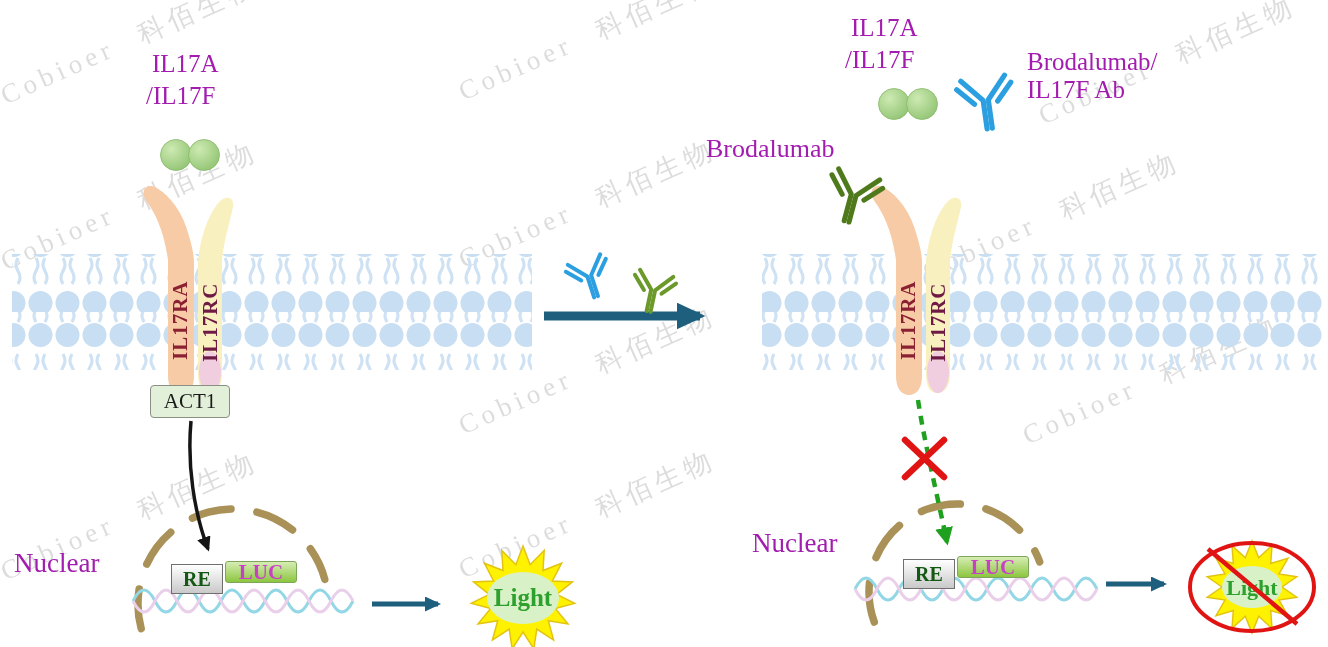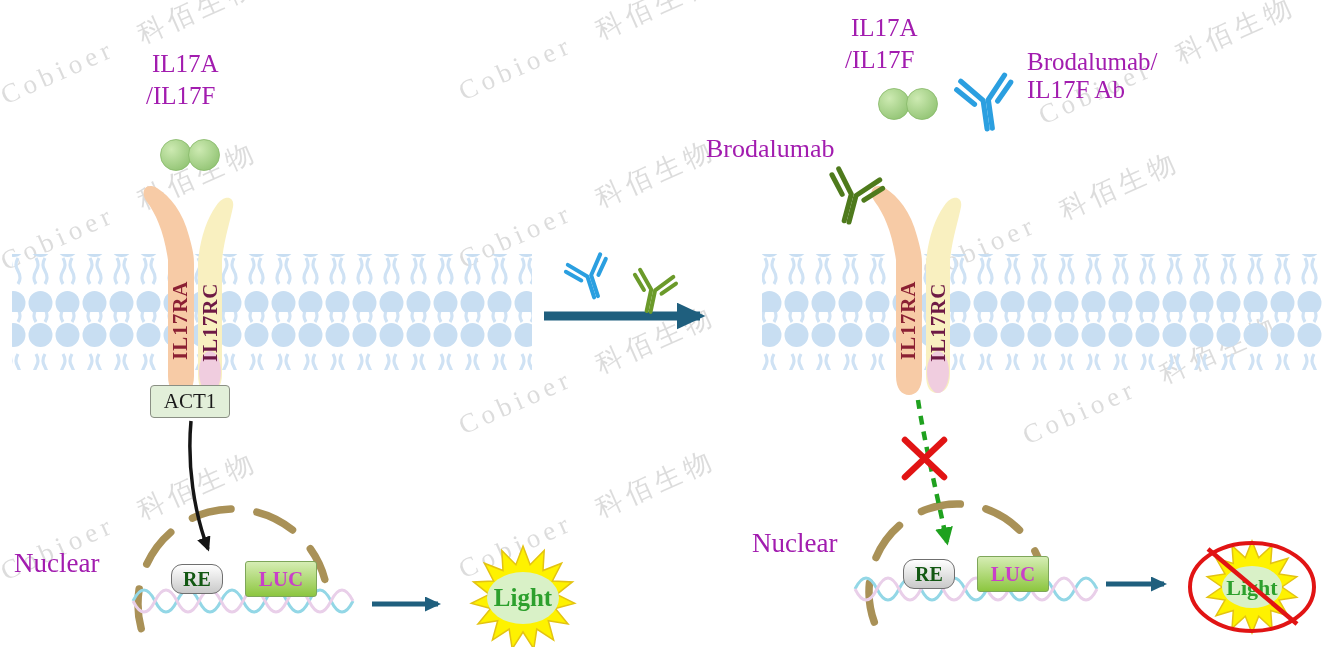--- a/index.html
+++ b/index.html
@@ -37,28 +37,28 @@
     background:#e2efd9; border:1.5px solid #8a8f84;
     font-size:21px; font-weight:normal; color:#1a1a1a;
   }
   .re-box-left  { left:171px; top:564px; }
   .luc-box-left { left:225px; top:561px; }
   .re-box-right  { left:903px; top:559px; }
   .luc-box-right { left:957px; top:556px; }
   .re-box {
     width:52px; height:30px;
     background:linear-gradient(#ffffff,#c9c9c9);
-    border:1.5px solid #6f6f6f; border-radius:11px;
+    border:1.5px solid #6f6f6f; border-radius:0;
     font-size:20px; color:#135813;
   }
   .luc-box {
-    width:72px; height:36px;
+    width:72px; height:22px;
     background:linear-gradient(#d6edb4,#8cc63f);
     border:1px solid #7ea65a; border-radius:3px;
-    font-size:21px; color:#c93fc9;margin-left:20px;
+    font-size:21px; color:#c93fc9;
   }
   .star { fill:#fef200; stroke:#e3c312; stroke-width:1.5; }
   .light-text {
     font-family:"Liberation Serif", serif; font-weight:bold;
     fill:#2da02d; text-anchor:middle;
   }
   .receptor-label {
     font-family:"Liberation Serif", serif; font-weight:bold; font-size:21px;
     letter-spacing:1px;
   }

